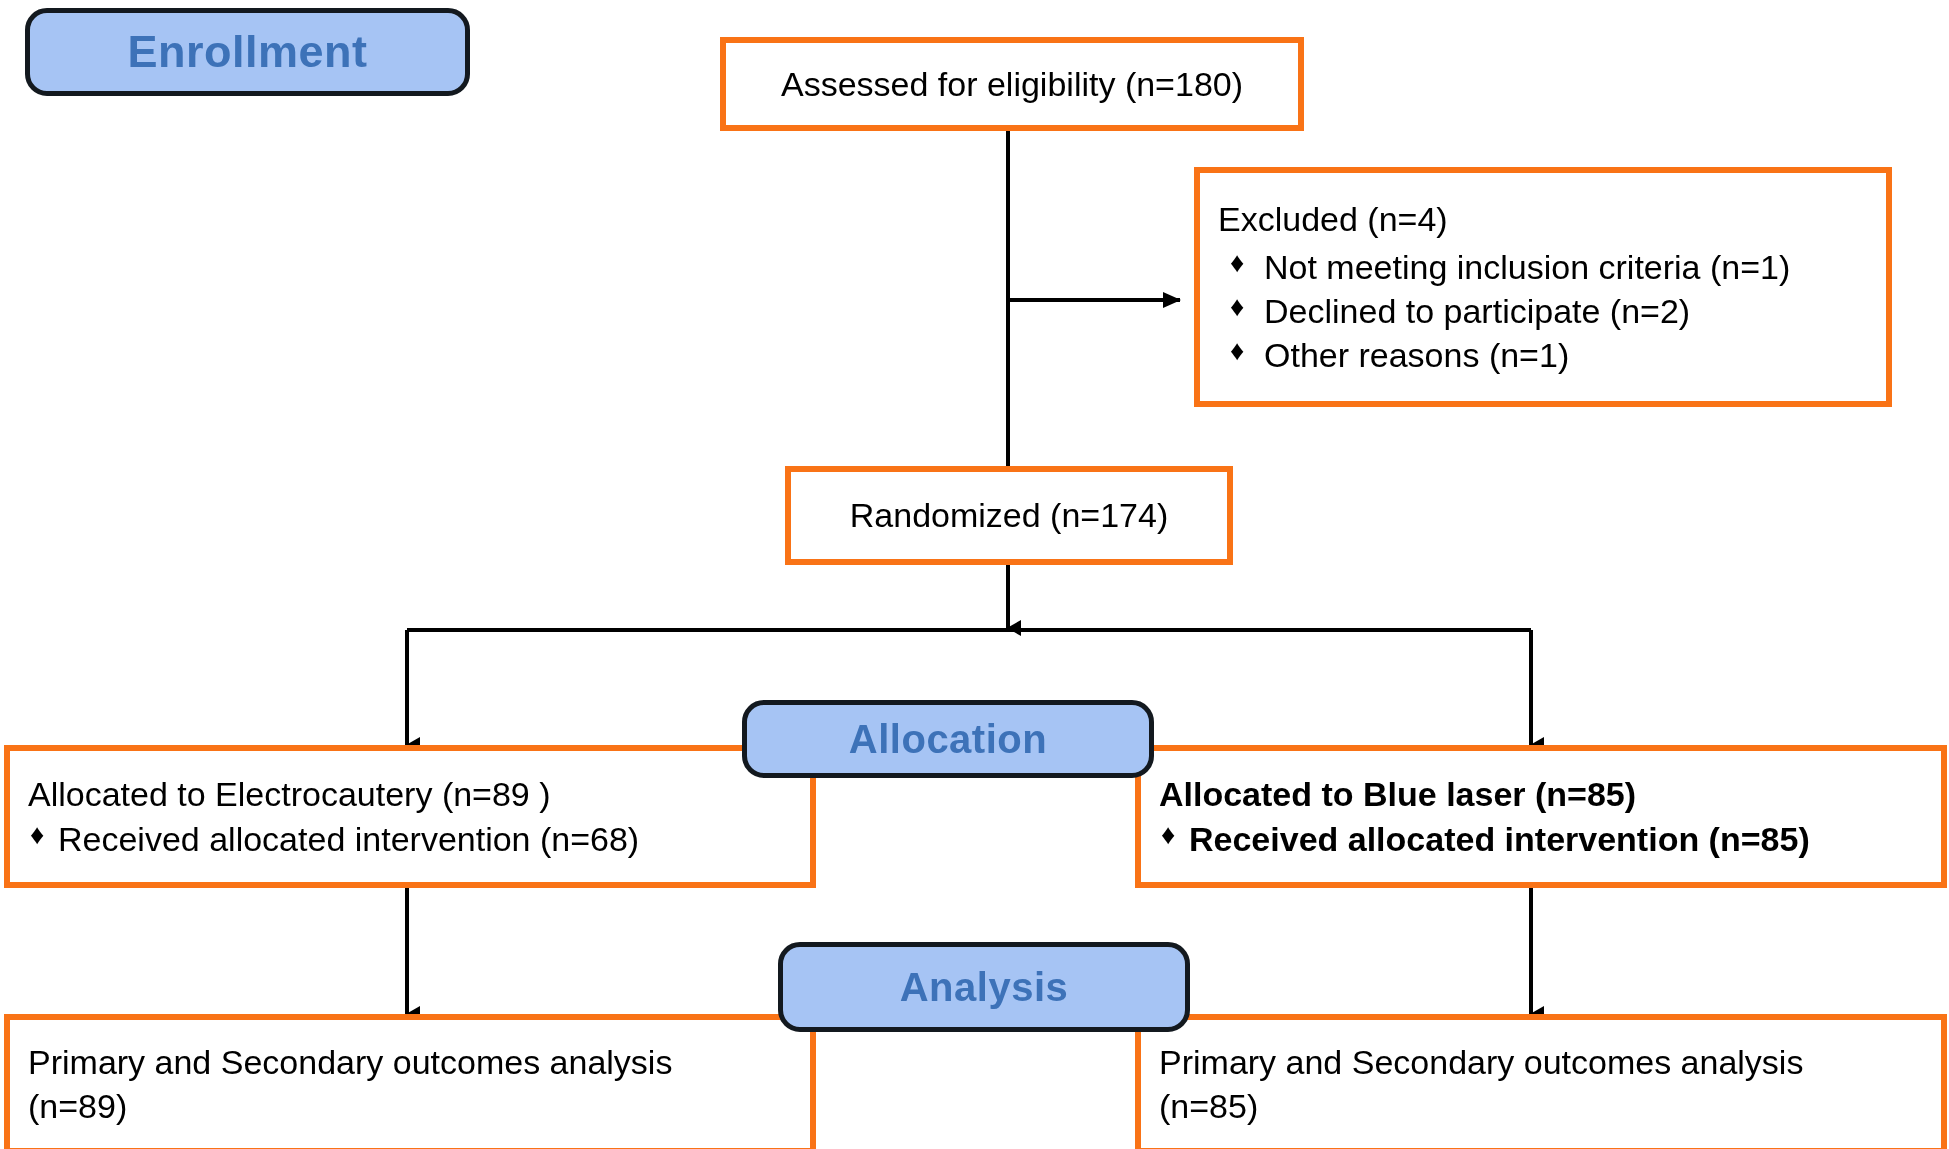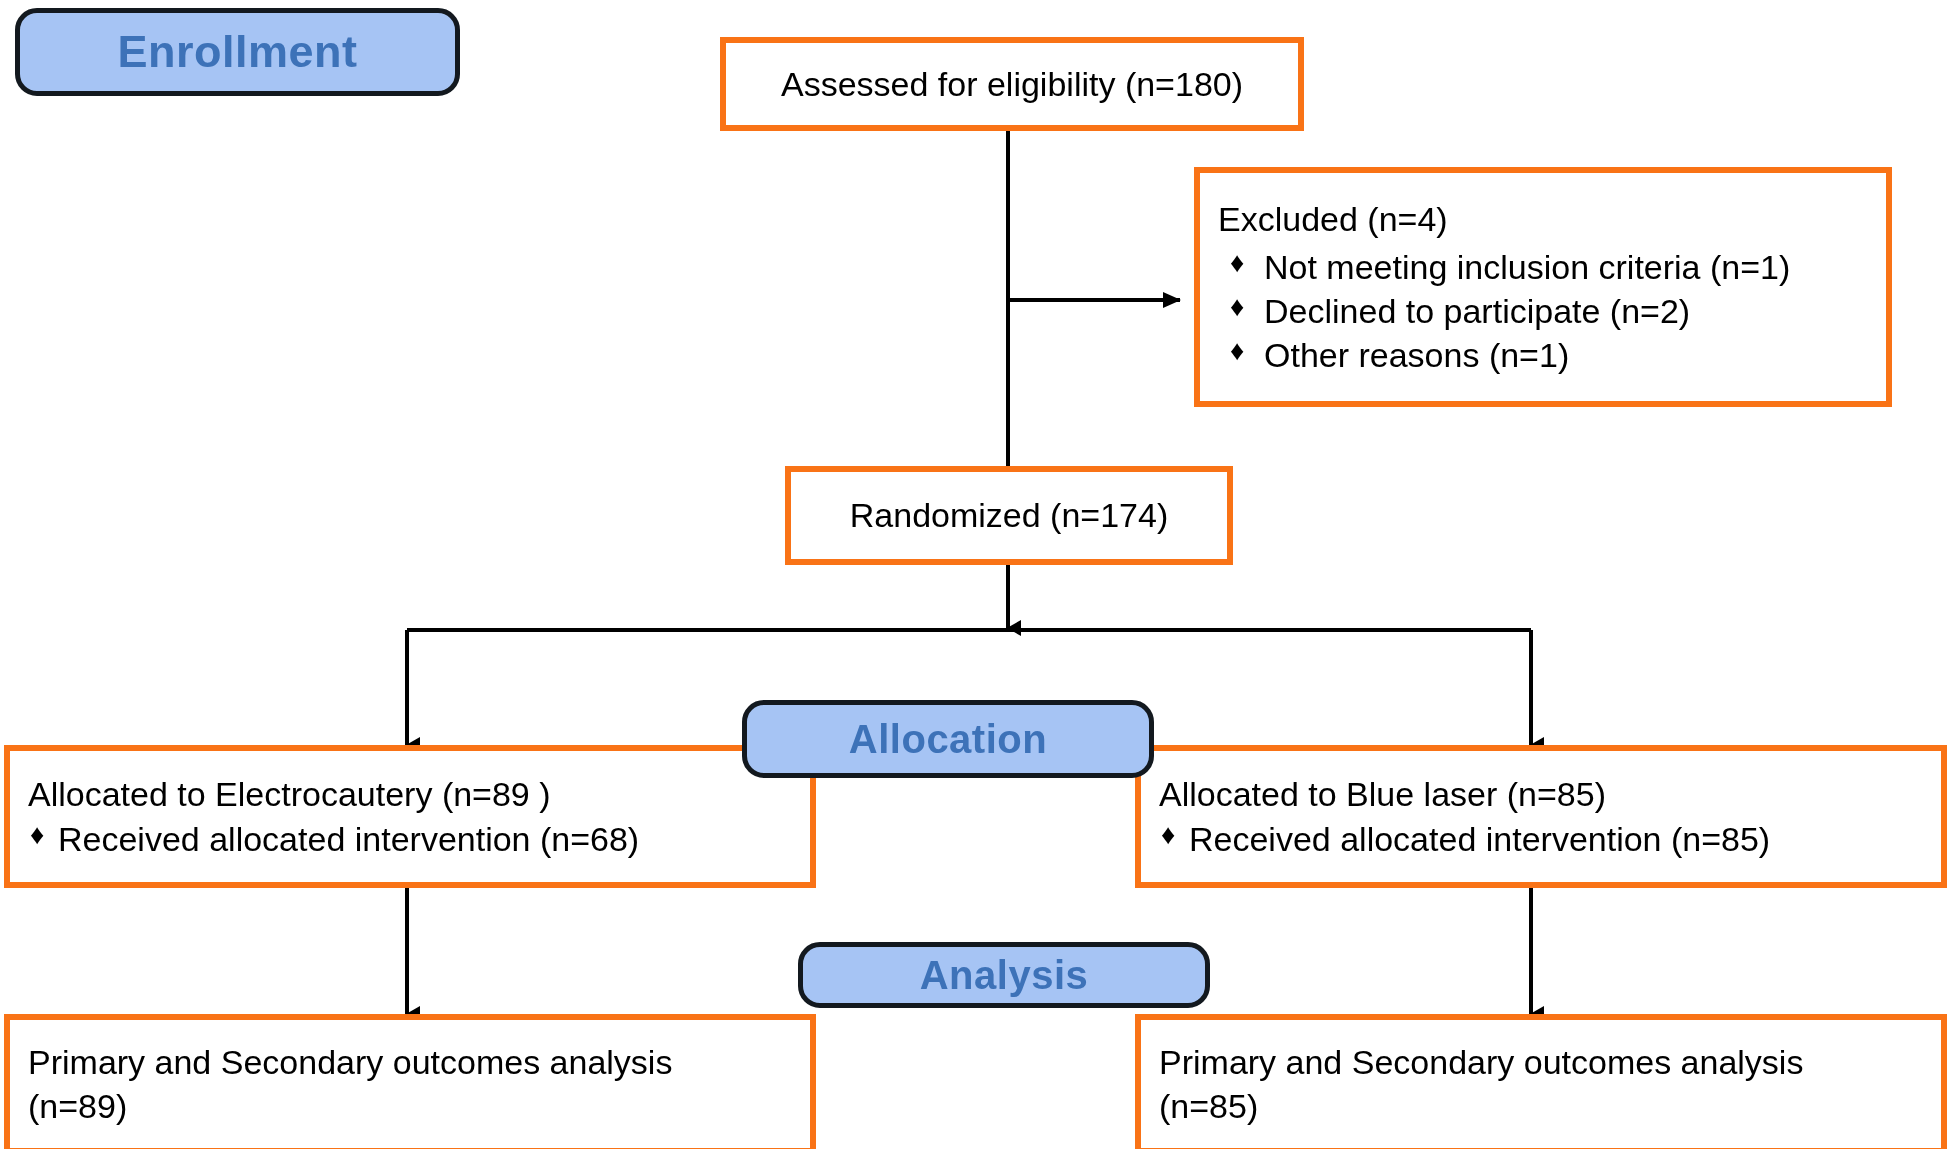--- a/index.html
+++ b/index.html
@@ -176,21 +176,21 @@
     <div class="inner">
       <div>Allocated to Electrocautery (n=89 )</div>
       <ul class="bullet-tight">
         <li>
           <span class="dia">♦</span><span>Received allocated intervention (n=68)</span>
         </li>
       </ul>
     </div>
   </div>
 
-  <div class="box center-v" style="left:1135px; top:745px; width:812px; height:143px;">
+  <div class="box center-v" style="left:1135px; top:745px; width:812px; height:143px;font-weight:bold;">
     <div class="inner">
       <div>Allocated to Blue laser (n=85)</div>
       <ul class="bullet-tight">
         <li>
           <span class="dia">♦</span><span>Received allocated intervention (n=85)</span>
         </li>
       </ul>
     </div>
   </div>
 
@@ -201,25 +201,25 @@
     </div>
   </div>
 
   <div class="box center-v" style="left:1135px; top:1014px; width:812px; height:140px;">
     <div class="inner">
       <div>Primary and Secondary outcomes analysis</div>
       <div>(n=85)</div>
     </div>
   </div>
 
-  <div class="banner" style="left:15px; top:8px; width:445px; height:88px; font-size:45px;">
+  <div class="banner" style="left:25px; top:8px; width:445px; height:88px; font-size:45px;">
     <span class="banner-label">Enrollment</span>
   </div>
 
   <div class="banner" style="left:742px; top:700px; width:412px; height:78px; font-size:40px;">
     <span class="banner-label">Allocation</span>
   </div>
 
-  <div class="banner" style="left:778px; top:942px; width:412px; height:66px; font-size:40px;margin-left:20px;">
+  <div class="banner" style="left:778px; top:942px; width:412px; height:90px; font-size:40px;">
     <span class="banner-label">Analysis</span>
   </div>
 
 </div>
 
 </body></html>

